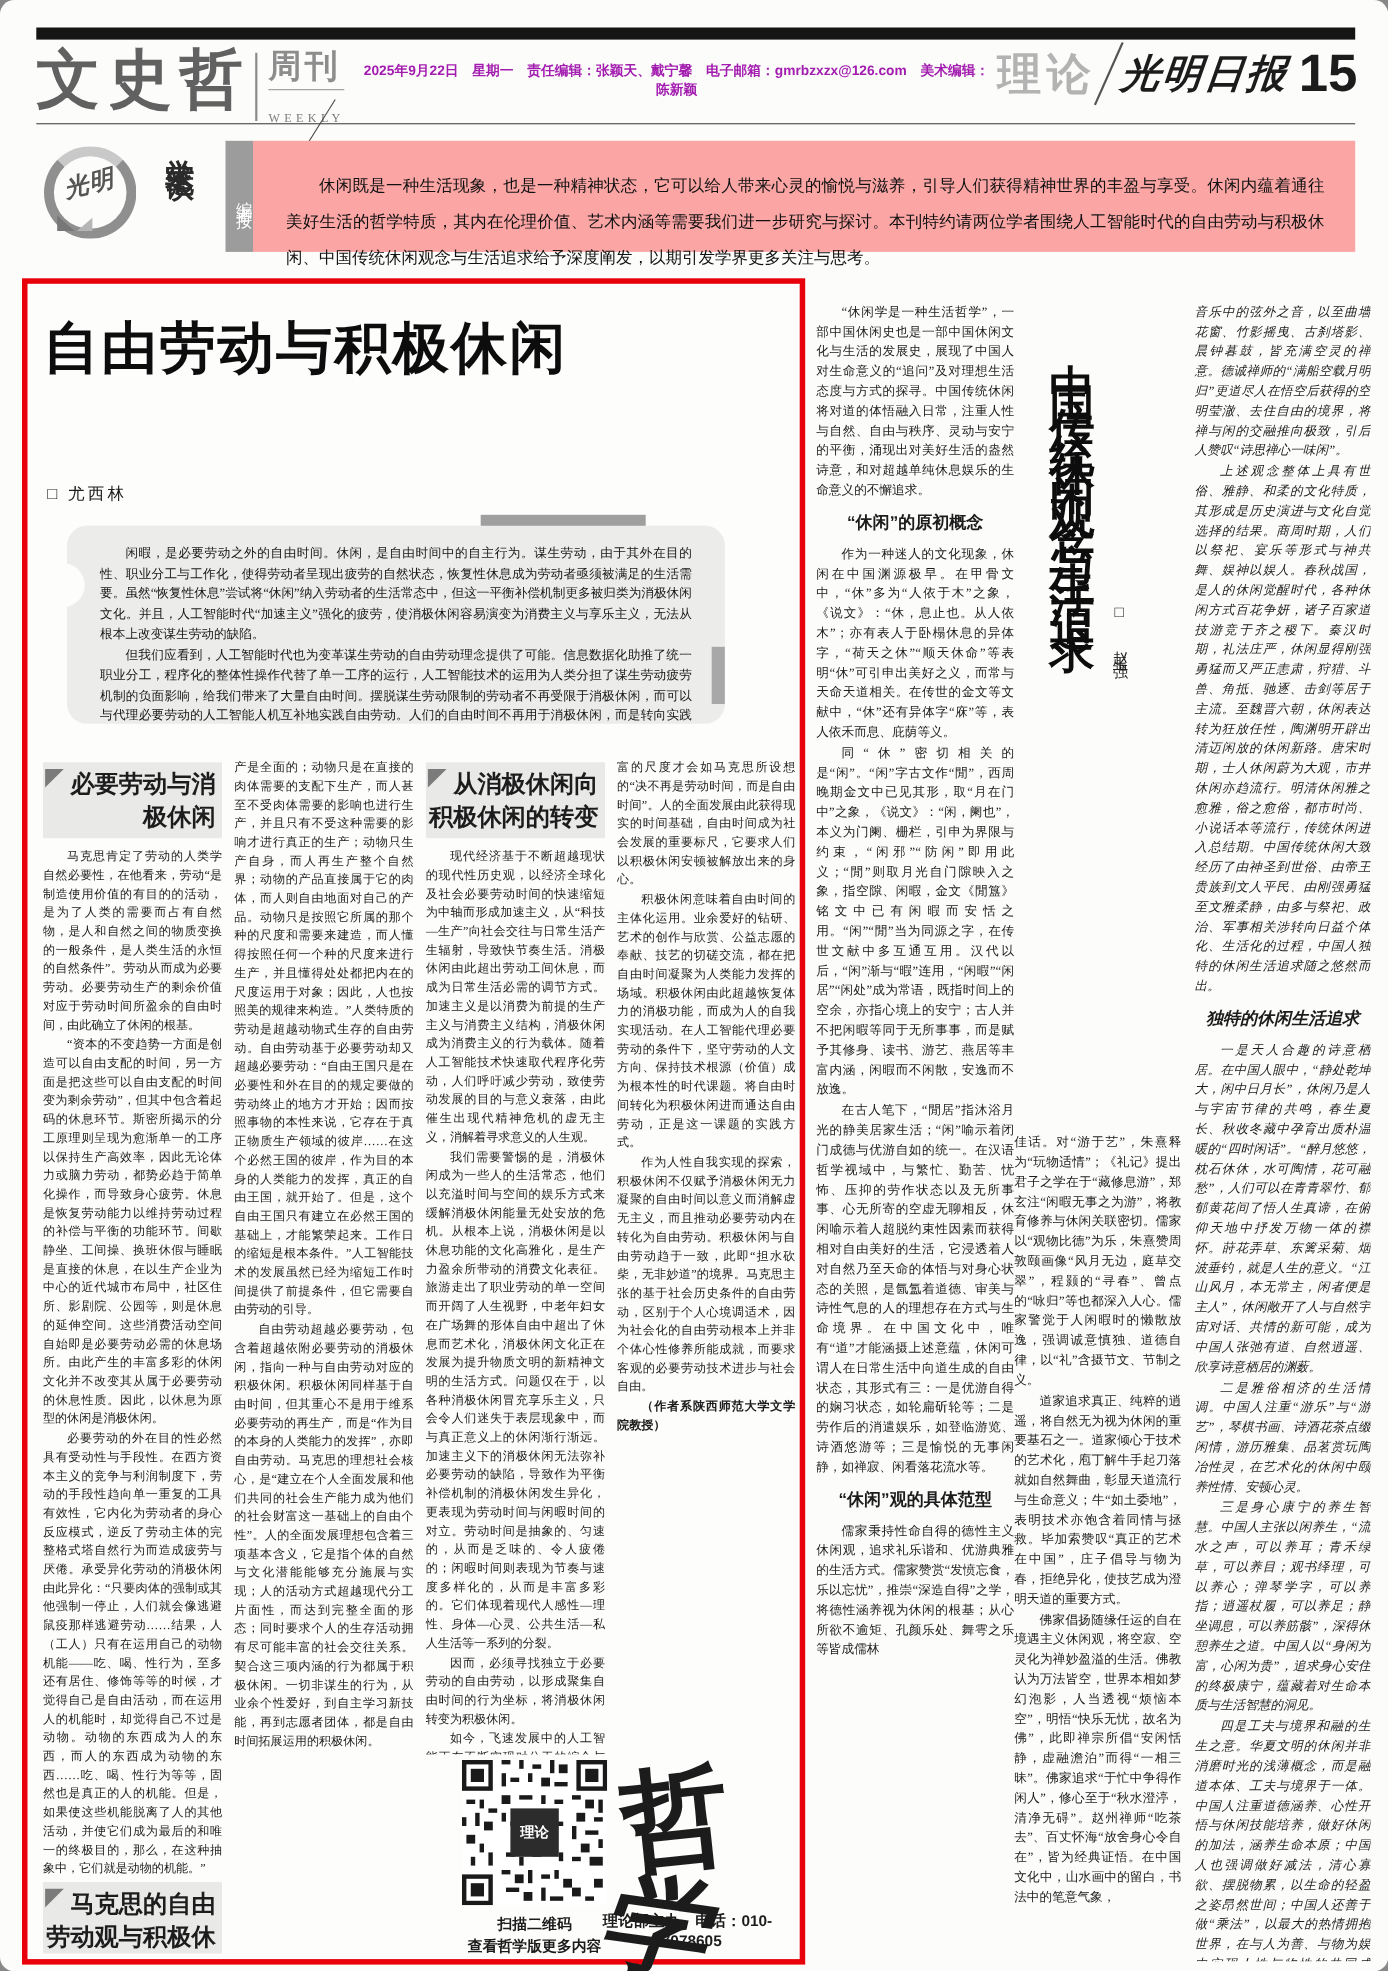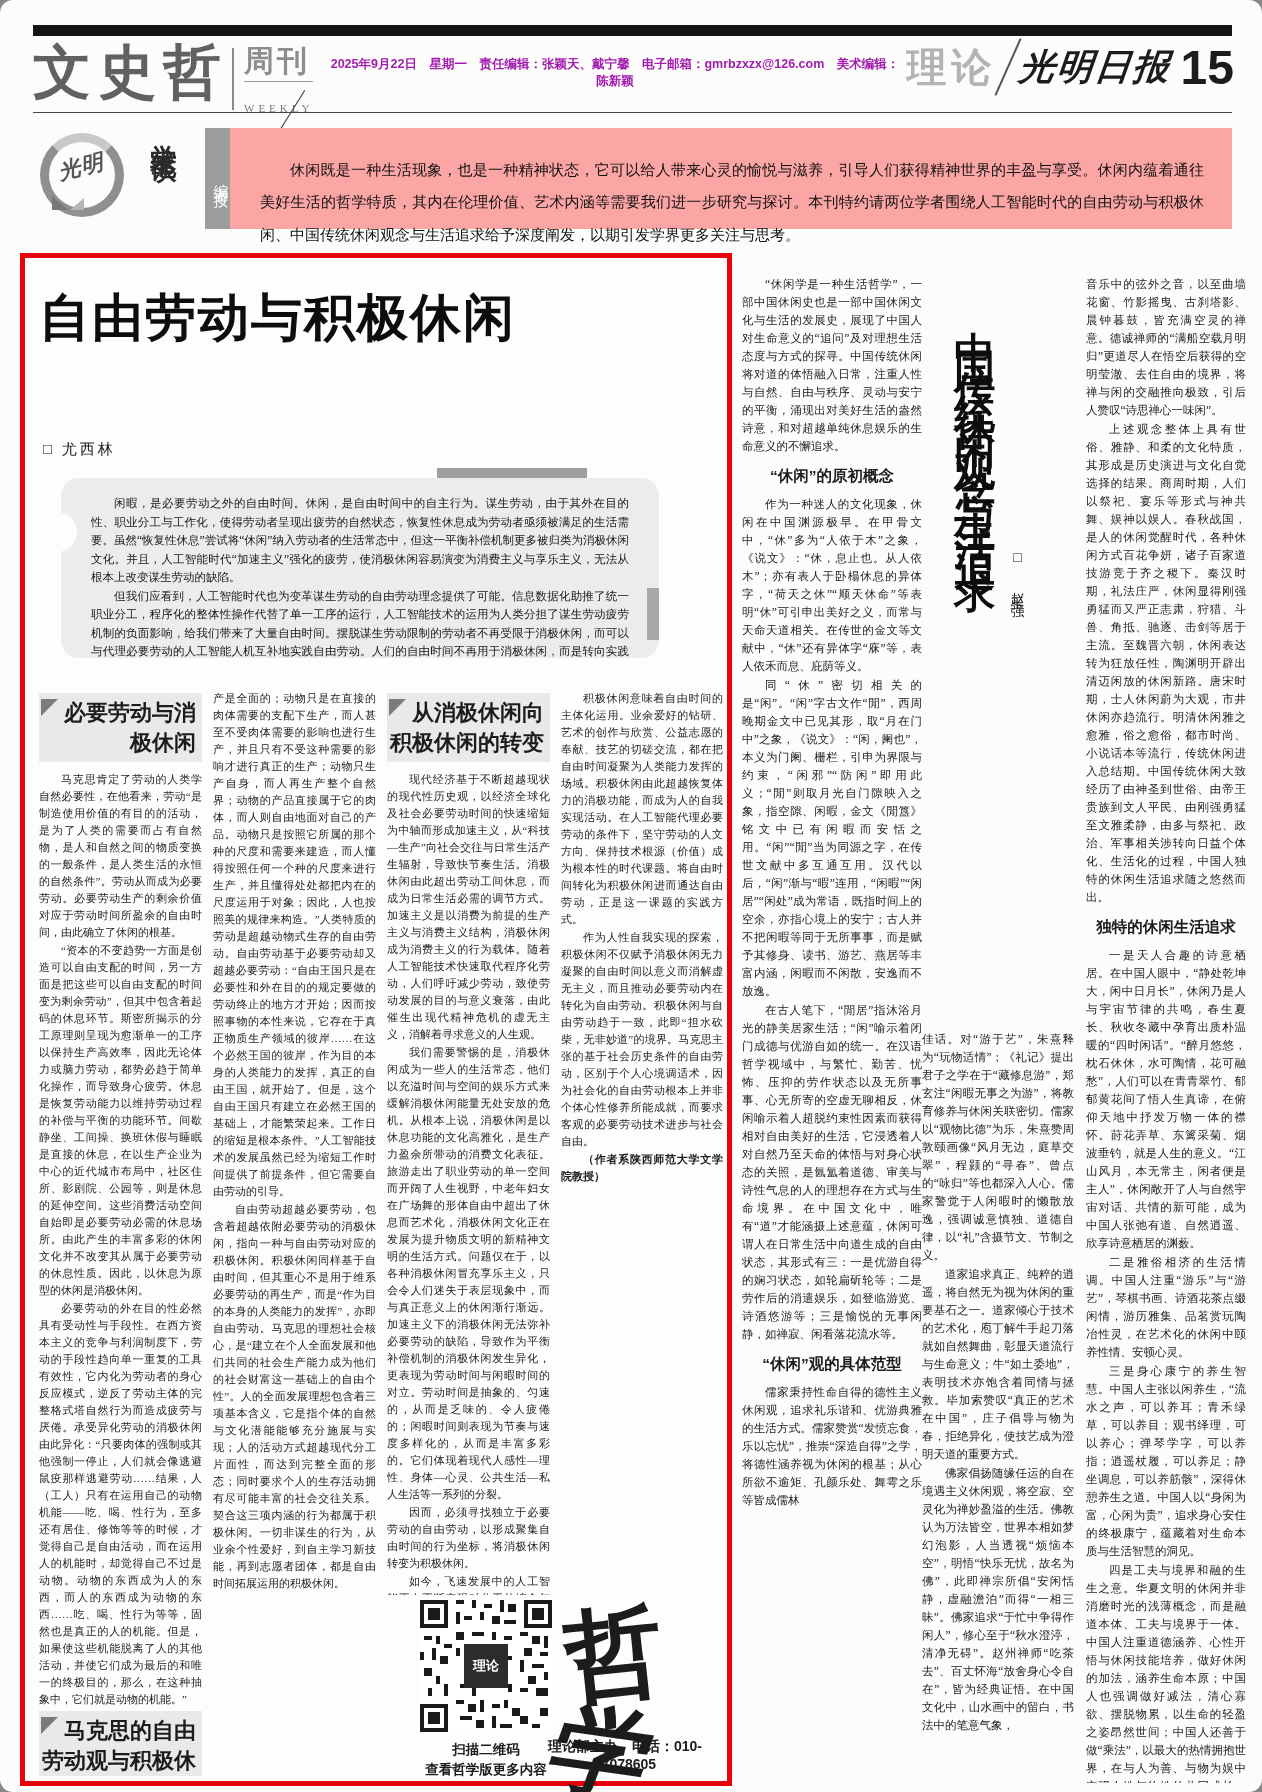--- a/index.html
+++ b/index.html
@@ -76,21 +76,21 @@
   .calli .z1 { transform:rotate(-6deg); }
   .calli .z2 { transform:rotate(8deg) skewX(-12deg); margin-left:-12px; }
   .a1-footer { position:absolute; left:495px; top:1480px; width:210px; text-align:center; font-size:14px; font-weight:bold;
                font-family:"Liberation Sans","DejaVu Sans",sans-serif; }
 
   
   .a2col { position:absolute; overflow:hidden; font-size:11.5px; line-height:18px; text-align:justify; }
   .a2col p { margin:0 0 1px; text-indent:2em; }
   .colA { left:742px; top:275px; width:180px; height:1508px; }
   .colM { left:922px; top:1030px; width:152px; height:753px; }
-  .colB { left:1086px; top:275px; width:160px; height:1508px; }
+  .colB { left:1086px; top:275px; width:160px; height:1508px;font-style:italic; }
   .a2-h { text-align:center; font-weight:900; font-size:15.5px; margin:12px 0 10px; text-indent:0;
           font-family:"Liberation Sans","DejaVu Sans",sans-serif; }
   .a2-title { left:950px; top:298px; height:760px; writing-mode:vertical-rl; font-size:41px; font-weight:900;
               letter-spacing:20px; line-height:1.2; color:#0d0d0d; }
   .a2-byline { left:1008px; top:550px; writing-mode:vertical-rl; font-size:14px; letter-spacing:6px; }
 </style>
 </head>
 <body>
 
 <div class="page">
@@ -151,20 +151,21 @@
 
     <div class="col c3">
       <div class="h-chip"><span class="tri"></span><span>从消极休闲向积极休闲的转变</span></div>
       <p>现代经济基于不断超越现状的现代性历史观，以经济全球化及社会必要劳动时间的快速缩短为中轴而形成加速主义，从“科技—生产”向社会交往与日常生活产生辐射，导致快节奏生活。消极休闲由此超出劳动工间休息，而成为日常生活必需的调节方式。加速主义是以消费为前提的生产主义与消费主义结构，消极休闲成为消费主义的行为载体。随着人工智能技术快速取代程序化劳动，人们呼吁减少劳动，致使劳动发展的目的与意义衰落，由此催生出现代精神危机的虚无主义，消解着寻求意义的人生观。</p>
       <p>我们需要警惕的是，消极休闲成为一些人的生活常态，他们以充溢时间与空间的娱乐方式来缓解消极休闲能量无处安放的危机。从根本上说，消极休闲是以休息功能的文化高雅化，是生产力盈余所带动的消费文化表征。旅游走出了职业劳动的单一空间而开阔了人生视野，中老年妇女在广场舞的形体自由中超出了休息而艺术化，消极休闲文化正在发展为提升物质文明的新精神文明的生活方式。问题仅在于，以各种消极休闲冒充享乐主义，只会令人们迷失于表层现象中，而与真正意义上的休闲渐行渐远。加速主义下的消极休闲无法弥补必要劳动的缺陷，导致作为平衡补偿机制的消极休闲发生异化，更表现为劳动时间与闲暇时间的对立。劳动时间是抽象的、匀速的，从而是乏味的、令人疲倦的；闲暇时间则表现为节奏与速度多样化的，从而是丰富多彩的。它们体现着现代人感性—理性、身体—心灵、公共生活—私人生活等一系列的分裂。</p>
       <p>因而，必须寻找独立于必要劳动的自由劳动，以形成聚集自由时间的行为坐标，将消极休闲转变为积极休闲。</p>
       <p>如今，飞速发展中的人工智能正在不断实现对分工的综合与取代，正如加拿大学者麦克卢汉所写的那样，“当电子技术开始发挥作用时，工业和社会极其繁复和无穷无尽的活动便迅速取得了一种统一的姿态”。也只有在这样的情境下，财</p>
     </div>
 
     <div class="col c4">
+      <p style="text-indent:0">富的尺度才会如马克思所设想的“决不再是劳动时间，而是自由时间”。人的全面发展由此获得现实的时间基础，自由时间成为社会发展的重要标尺，它要求人们以积极休闲安顿被解放出来的身心。</p>
       <p>积极休闲意味着自由时间的主体化运用。业余爱好的钻研、艺术的创作与欣赏、公益志愿的奉献、技艺的切磋交流，都在把自由时间凝聚为人类能力发挥的场域。积极休闲由此超越恢复体力的消极功能，而成为人的自我实现活动。在人工智能代理必要劳动的条件下，坚守劳动的人文方向、保持技术根源（价值）成为根本性的时代课题。将自由时间转化为积极休闲进而通达自由劳动，正是这一课题的实践方式。</p>
       <p>作为人性自我实现的探索，积极休闲不仅赋予消极休闲无力凝聚的自由时间以意义而消解虚无主义，而且推动必要劳动内在转化为自由劳动。积极休闲与自由劳动趋于一致，此即“担水砍柴，无非妙道”的境界。马克思主张的基于社会历史条件的自由劳动，区别于个人心境调适术，因为社会化的自由劳动根本上并非个体心性修养所能成就，而要求客观的必要劳动技术进步与社会自由。</p>
       <p class="a-note">（作者系陕西师范大学文学院教授）</p>
     </div>
 
     <div class="qr-block">
       <div class="qr-wrap">
         <svg width="132" height="132" viewBox="0 0 33 33">
           <rect x="0" y="0" width="33" height="33" fill="#ffffff"></rect>
           <g fill="#1a1a1a">

